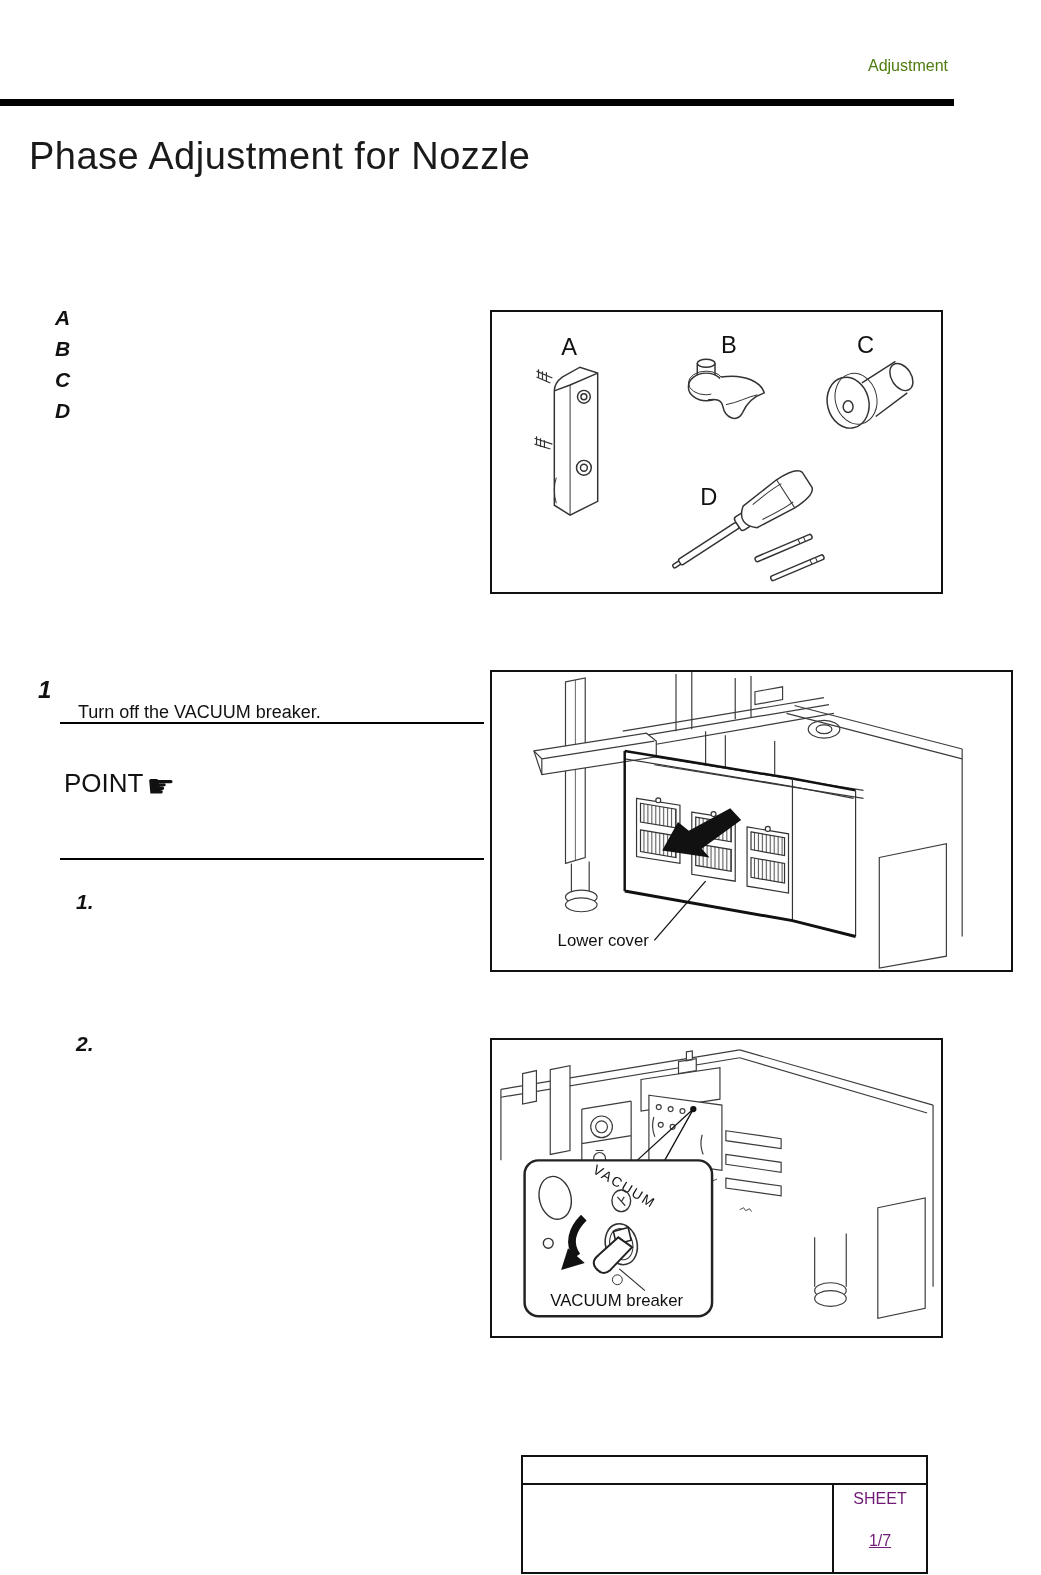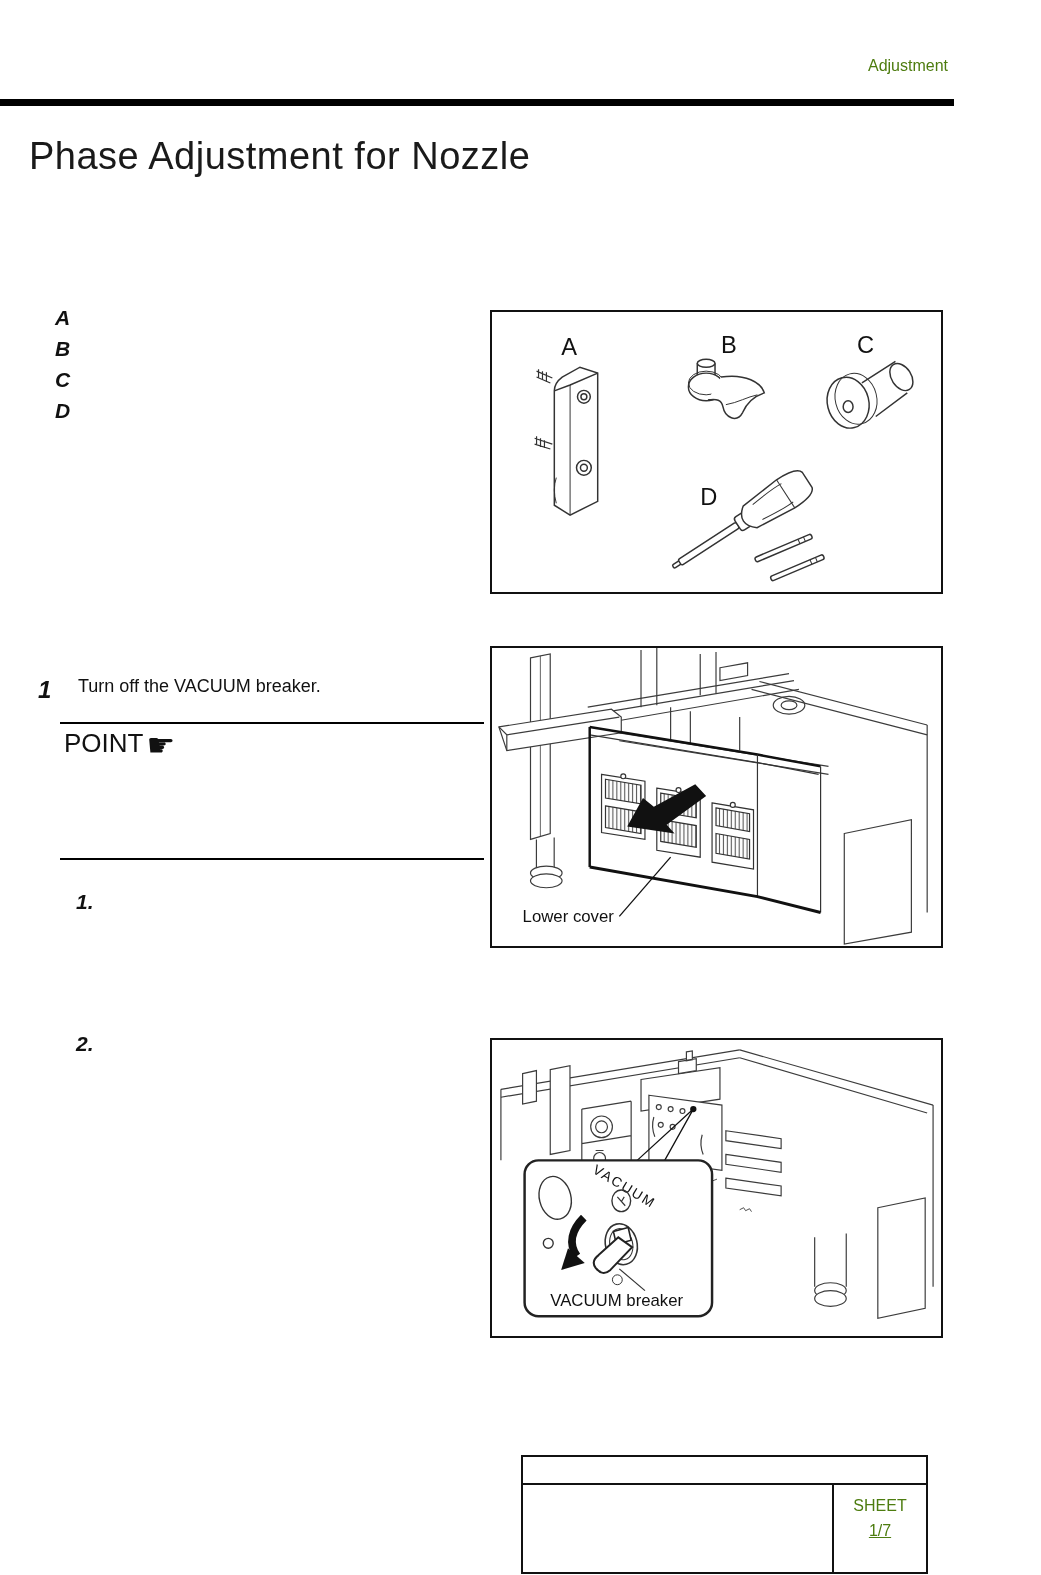--- a/index.html
+++ b/index.html
@@ -21,32 +21,32 @@
   .page-title{left:8px;top:135px;font-size:38px;color:#1a1a1a;letter-spacing:0.5px;margin-left:21px;}
   
   .tool-list{left:55px;top:306px;font-size:21px;font-weight:bold;font-style:italic;}
   .tool-list div{height:31px;}
   
   .figbox{border:2px solid #111;box-sizing:border-box;background:#fff;}
   .figbox svg{display:block;width:100%;height:100%;}
   svg text{font-family:"Liberation Sans","DejaVu Sans",sans-serif;fill:#111;}
   
   .step-number{left:38px;top:676px;font-size:24px;font-weight:bold;font-style:italic;}
-  .step-instruction{left:78px;top:676px;font-size:18px;}
+  .step-instruction{left:78px;top:702px;font-size:18px;}
   .point-rule{left:60px;height:2px;width:424px;background:#000;}
-  .point-line{left:64px;top:727px;font-size:26px;display:flex;align-items:center;}
+  .point-line{left:64px;top:768px;font-size:26px;display:flex;align-items:flex-start;}
   .hand{font-size:32px;margin-left:3px;line-height:1;position:relative;top:2px;}
   .substep{font-size:21px;font-weight:bold;font-style:italic;left:76px;}
   
   .footer-table{left:521px;top:1455px;width:407px;height:119px;border:2px solid #111;box-sizing:border-box;display:flex;flex-direction:column;}
   .ft-row1{height:26px;border-bottom:2px solid #111;}
   .ft-row2{flex:1;display:flex;}
   .ft-cell-main{flex:1;}
-  .ft-cell-sheet{width:92px;border-left:2px solid #111;text-align:center;padding-top:12px;font-size:16px;color:#4d7c0f;}
-  .ft-cell-sheet .num{margin-top:7px;text-decoration:underline;}
+  .ft-cell-sheet{width:92px;border-left:2px solid #111;text-align:center;padding-top:5px;font-size:16px;color:#701a75;}
+  .ft-cell-sheet .num{margin-top:24px;text-decoration:underline;}
 </style>
 </head>
 <body>
 
 <div class="page">
 
 
   <div class="abs section-label">Adjustment</div>
 
   <div class="abs top-rule"></div>
@@ -125,21 +125,21 @@
   <div class="abs point-rule" style="top:722px;"></div>
   <div class="abs point-line">
     <span>POINT</span>
     <span class="hand">☛</span>
   </div>
   <div class="abs point-rule" style="top:858px;"></div>
 
   <div class="abs substep" style="top:890px;">1.</div>
   <div class="abs substep" style="top:1032px;">2.</div>
 
-  <div class="abs figbox" style="left:490px;top:646px;width:453px;height:302px;">
+  <div class="abs figbox" style="left:490px;top:670px;width:523px;height:302px;">
     <svg viewBox="0 0 453 302">
       <defs>
         <pattern id="vl" width="4" height="4" patternUnits="userSpaceOnUse">
           <rect width="4" height="4" fill="#fff"></rect>
           <path d="M1.5,0 V4" stroke="#555" stroke-width="1.1"></path>
         </pattern>
       </defs>
 
       <g stroke="#3c3c3c" stroke-width="1.2" fill="#fff">
         <path d="M38,10 L58,6 L58,188 L38,194 Z"></path>

